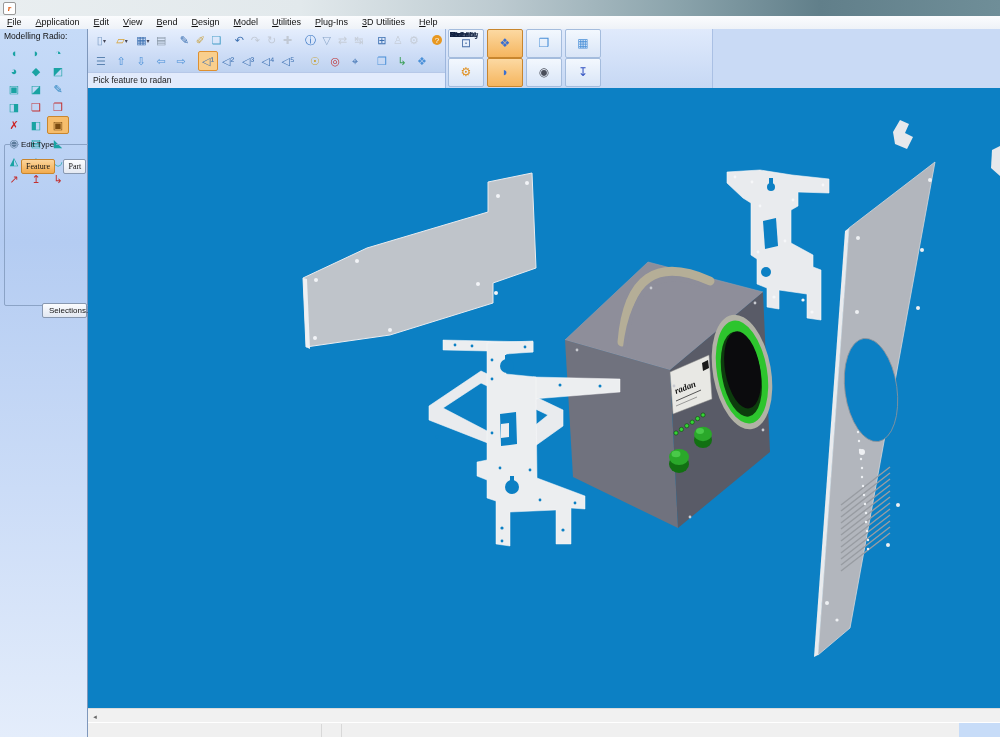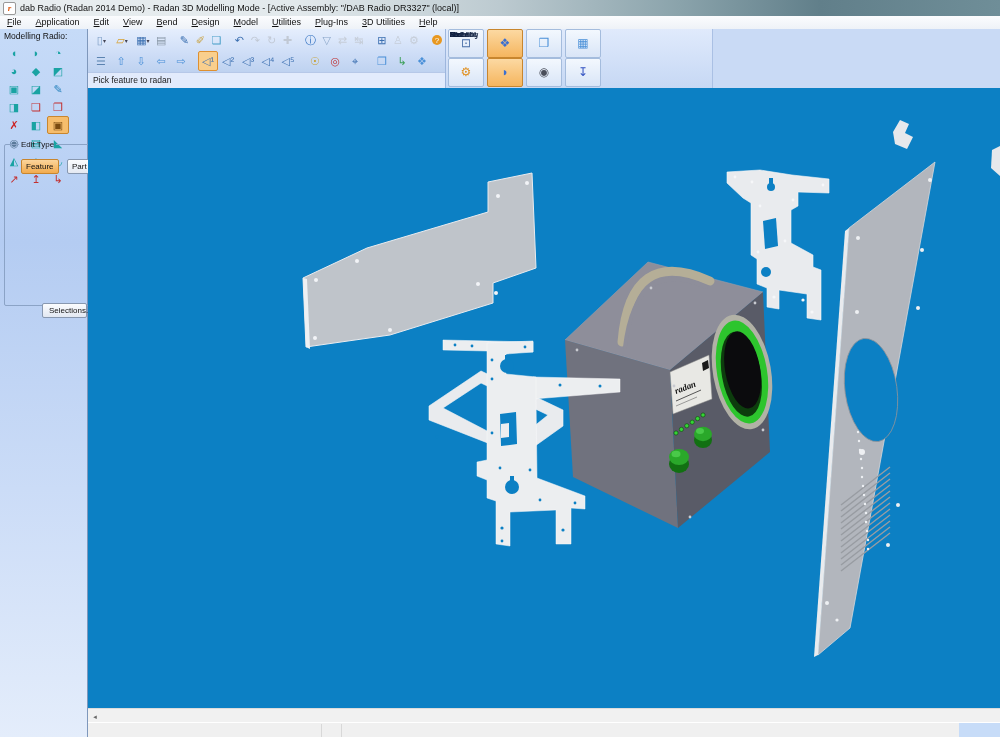--- a/index.html
+++ b/index.html
@@ -63,21 +63,21 @@
   .tool-grid{position:absolute;left:3px;top:15px;width:82px;display:flex;flex-wrap:wrap;}
   .tool-btn{width:20px;height:16px;display:flex;align-items:center;justify-content:center;
     border:1px solid transparent;border-radius:2px;}
   .tool-btn .glyph{font-size:11px;line-height:11px;}
   .tool-btn.selected{background:#f6bd6c;border:1px solid #c8862e;}
 
   .edit-type{position:absolute;left:2px;top:111px;width:79px;height:148px;
     border:1px solid #8ba3c6;border-radius:2px;}
   .edit-type legend{font-size:8px;padding:0 2px;margin-left:2px;color:#111;}
   .et-btn{font-size:8px;height:15px;padding:0 4px;margin:0 0 0 4px;
-    border:1px solid #8898b0;border-radius:2px;background:linear-gradient(180deg,#fbfcfe,#e4e9f2);color:#111;}
+    border:1px solid #8898b0;border-radius:2px;background:linear-gradient(180deg,#fbfcfe,#e4e9f2);color:#111;font-family:Liberation Serif, serif;}
   .et-btn.selected{background:linear-gradient(180deg,#fbd59c,#f2ab4e);border:1px solid #c8862e;}
   .selections-btn{position:absolute;left:42px;top:274px;width:45px;height:15px;
     font-size:8px;color:#111;border:1px solid #8898b0;border-radius:2px;
     background:linear-gradient(180deg,#fbfcfe,#e2e8f2);}
 
   
   .viewport{position:absolute;left:88px;top:88px;width:912px;height:620px;background:#0c80c4;}
   .viewport svg{display:block;}
 
   
@@ -87,21 +87,20 @@
   .statusbar{position:absolute;left:88px;top:722px;width:912px;height:15px;
     background:#f0f0f0;border-top:1px solid #ffffff;}
   .status-div{position:absolute;top:1px;height:13px;width:1px;background:#d8d8d8;}
   .status-blue{position:absolute;right:0;top:0;height:15px;width:41px;background:#c7dcf8;}
 </style>
 </head>
 <body>
 
 <div class="titlebar">
   <span class="app-icon">r</span>
-  <span class="title-text">dab Radio (Radan 2014 Demo) - Radan 3D Modelling Mode - [Active Assembly: "/DAB Radio DR3327" (local)]</span>
 </div>
 
 <div class="menubar">
   
 <span class="menu-item">File</span><span class="menu-item">Application</span><span class="menu-item">Edit</span><span class="menu-item">View</span><span class="menu-item">Bend</span><span class="menu-item">Design</span><span class="menu-item">Model</span><span class="menu-item">Utilities</span><span class="menu-item">Plug-Ins</span><span class="menu-item">3D Utilities</span><span class="menu-item">Help</span></div>
 
 <div class="sidebar">
   <div class="mode-label">Modelling Radio:</div>
   <div class="tool-grid">
 

